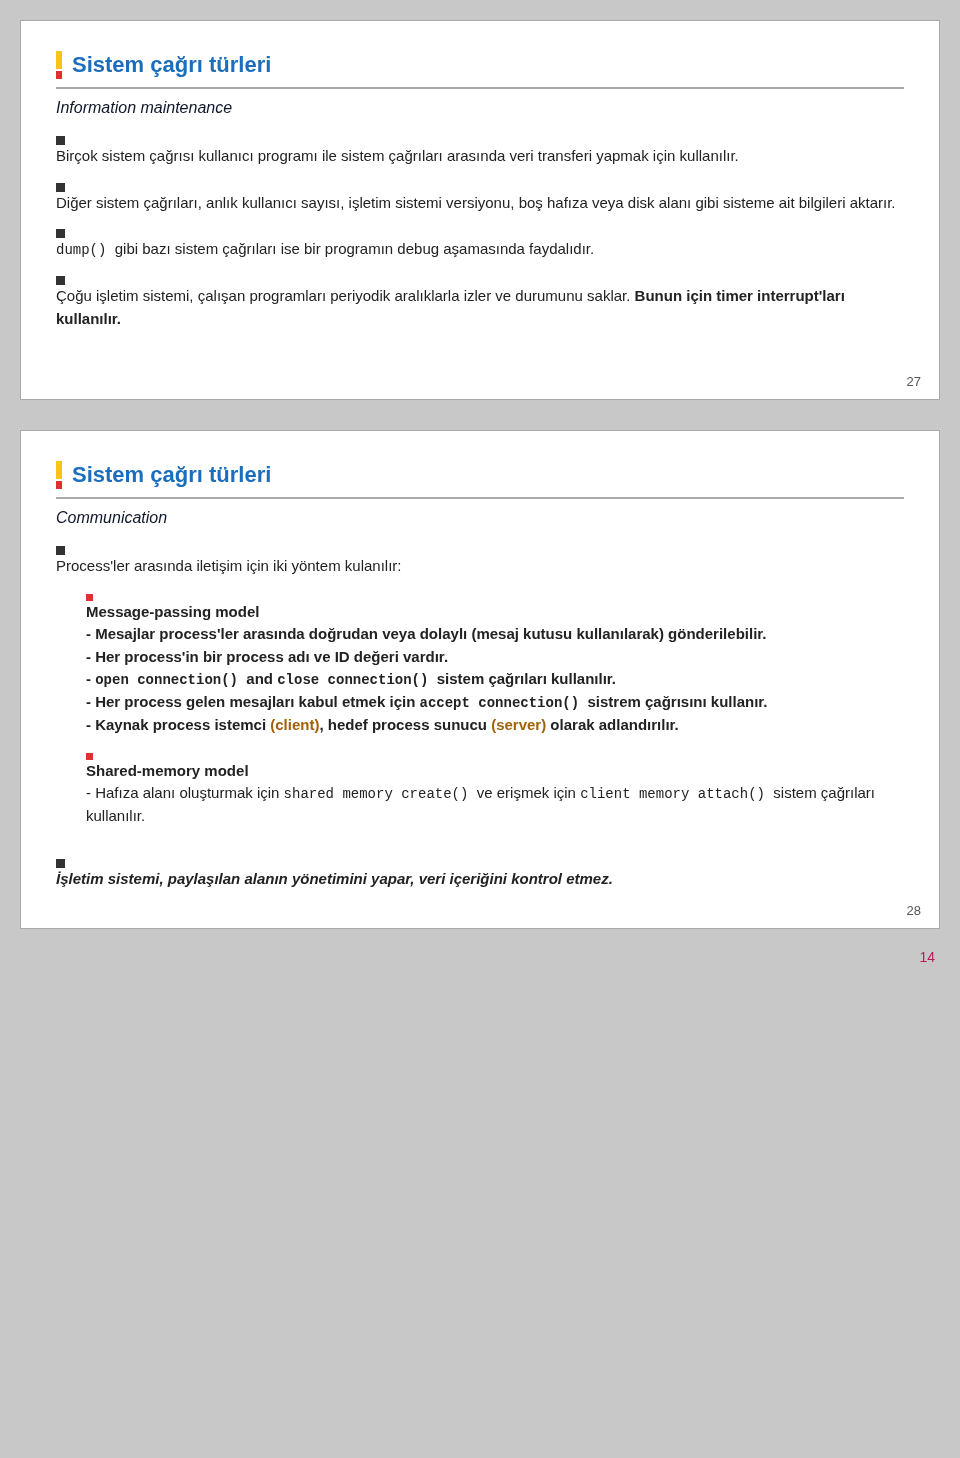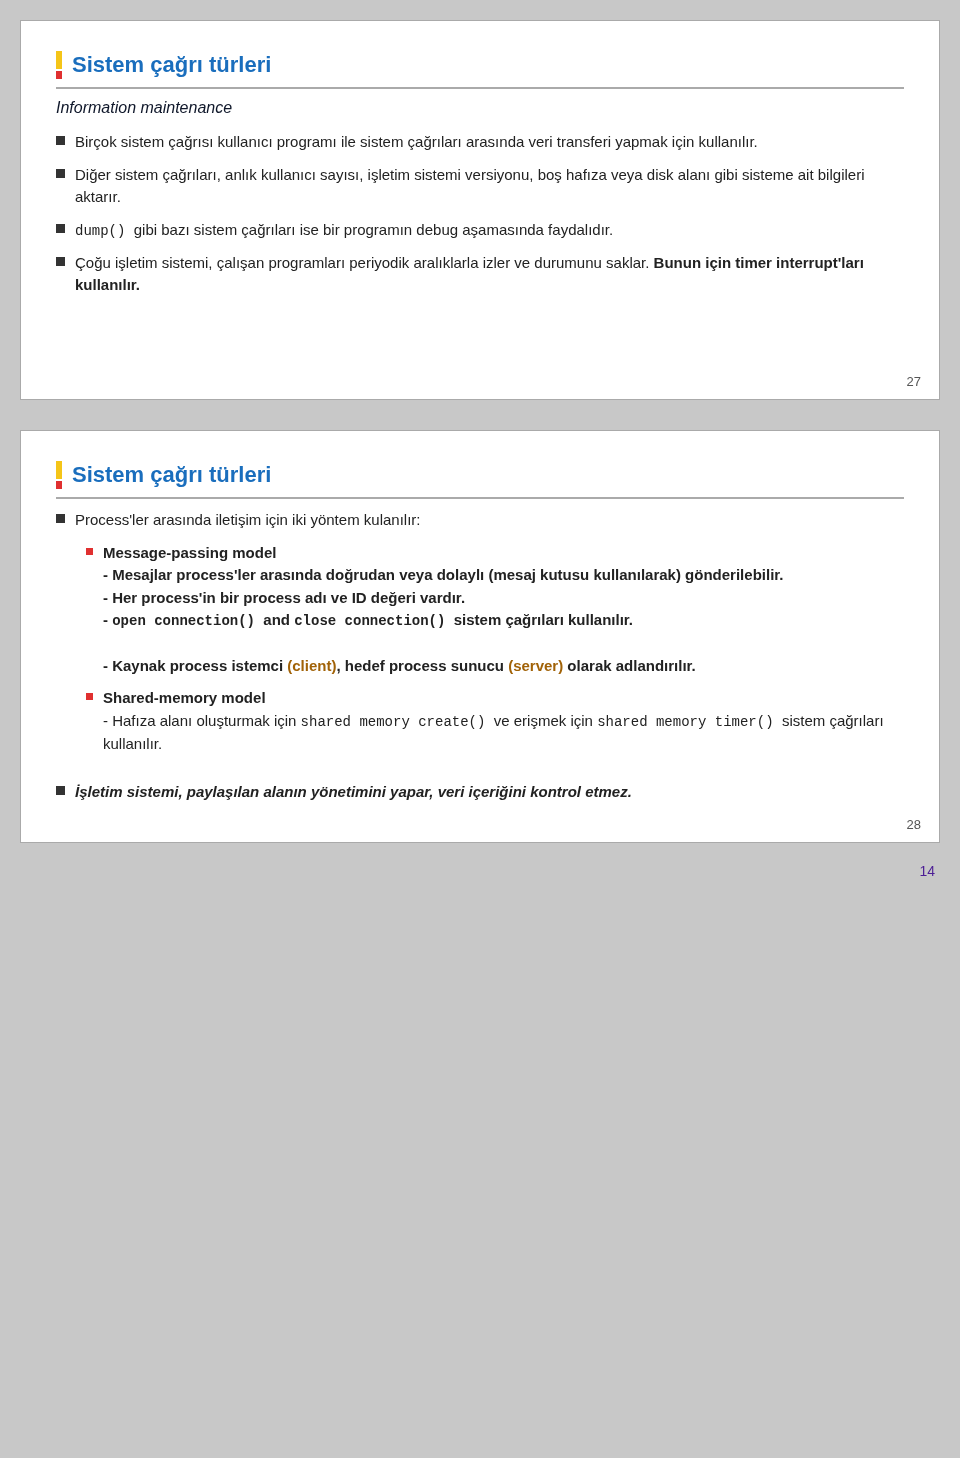--- a/index.html
+++ b/index.html
@@ -59,20 +59,21 @@
       list-style: none;
       padding: 0;
       margin: 0;
     }
     .bullet-list > li {
       display: flex;
       align-items: flex-start;
       margin-bottom: 10px;
       font-size: 15px;
       line-height: 1.5;
+      flex-direction: column;
     }
     .bullet-square {
       width: 9px;
       height: 9px;
       background: #333;
       flex-shrink: 0;
       margin-top: 5px;
       margin-right: 10px;
     }
     .bullet-square.small {
@@ -134,54 +135,55 @@
 
 <div class="slide">
   <div class="slide-header">
     <div class="header-accent">
       <div class="accent-bar-top"></div>
       <div class="accent-bar-bottom"></div>
     </div>
     <span class="slide-title">Sistem çağrı türleri</span>
   </div>
   <hr class="title-underline">
+  <p class="subtitle">Communication</p>
   <ul class="bullet-list">
     <li>
       <div class="bullet-square"></div>
       <span class="bullet-content">Process'ler arasında iletişim için iki yöntem kulanılır:</span>
     </li>
   </ul>
 
   <ul class="bullet-list" style="margin-left: 30px; margin-top: 3px; font-weight: bold;">
     <li>
       <div class="bullet-square small"></div>
       <span class="bullet-content">
         <strong>Message-passing model</strong><br>
         <span>- Mesajlar process'ler arasında doğrudan veya dolaylı (mesaj kutusu kullanılarak) gönderilebilir.</span><br>
         <span>- Her process'in bir process adı ve ID değeri vardır.</span><br>
         <span>- <code>open connection()</code>&nbsp; and <code>close connection()</code>&nbsp; sistem çağrıları kullanılır.</span><br>
-        <br>
+        <span>- Her process gelen mesajları kabul etmek için <code>accept connection()</code>&nbsp; sistrem çağrısını kullanır.</span><br>
         <span>- Kaynak process istemci <span class="text-orange">(client)</span>, hedef process sunucu <span class="text-orange">(server)</span> olarak adlandırılır.</span>
       </span>
     </li>
   </ul>
 
   <ul class="bullet-list" style="margin-left: 30px; margin-top: 8px;">
     <li>
       <div class="bullet-square small"></div>
       <span class="bullet-content">
         <strong>Shared-memory model</strong><br>
-        <span>- Hafıza alanı oluşturmak için <code>shared memory create()</code>&nbsp; ve erişmek için <code>shared memory timer()</code>&nbsp; sistem çağrıları kullanılır.</span>
+        <span>- Hafıza alanı oluşturmak için <code>shared memory create()</code>&nbsp; ve erişmek için <code>client memory attach()</code>&nbsp; sistem çağrıları kullanılır.</span>
       </span>
     </li>
   </ul>
 
   <ul class="bullet-list" style="margin-top: 26px;">
     <li>
       <div class="bullet-square"></div>
       <span class="bullet-content bold-italic">İşletim sistemi, paylaşılan alanın yönetimini yapar, veri içeriğini kontrol etmez.</span>
     </li>
   </ul>
 
   <span class="slide-number">28</span>
 </div>
 
-<div style="text-align:right; margin-top: -10px; margin-right: 5px; font-size:14px; color:#4c1d95;">14</div>
+<div style="text-align:right; margin-top: -10px; margin-right: 5px; font-size:14px; color:#be185d;">14</div>
 
 </body></html>

